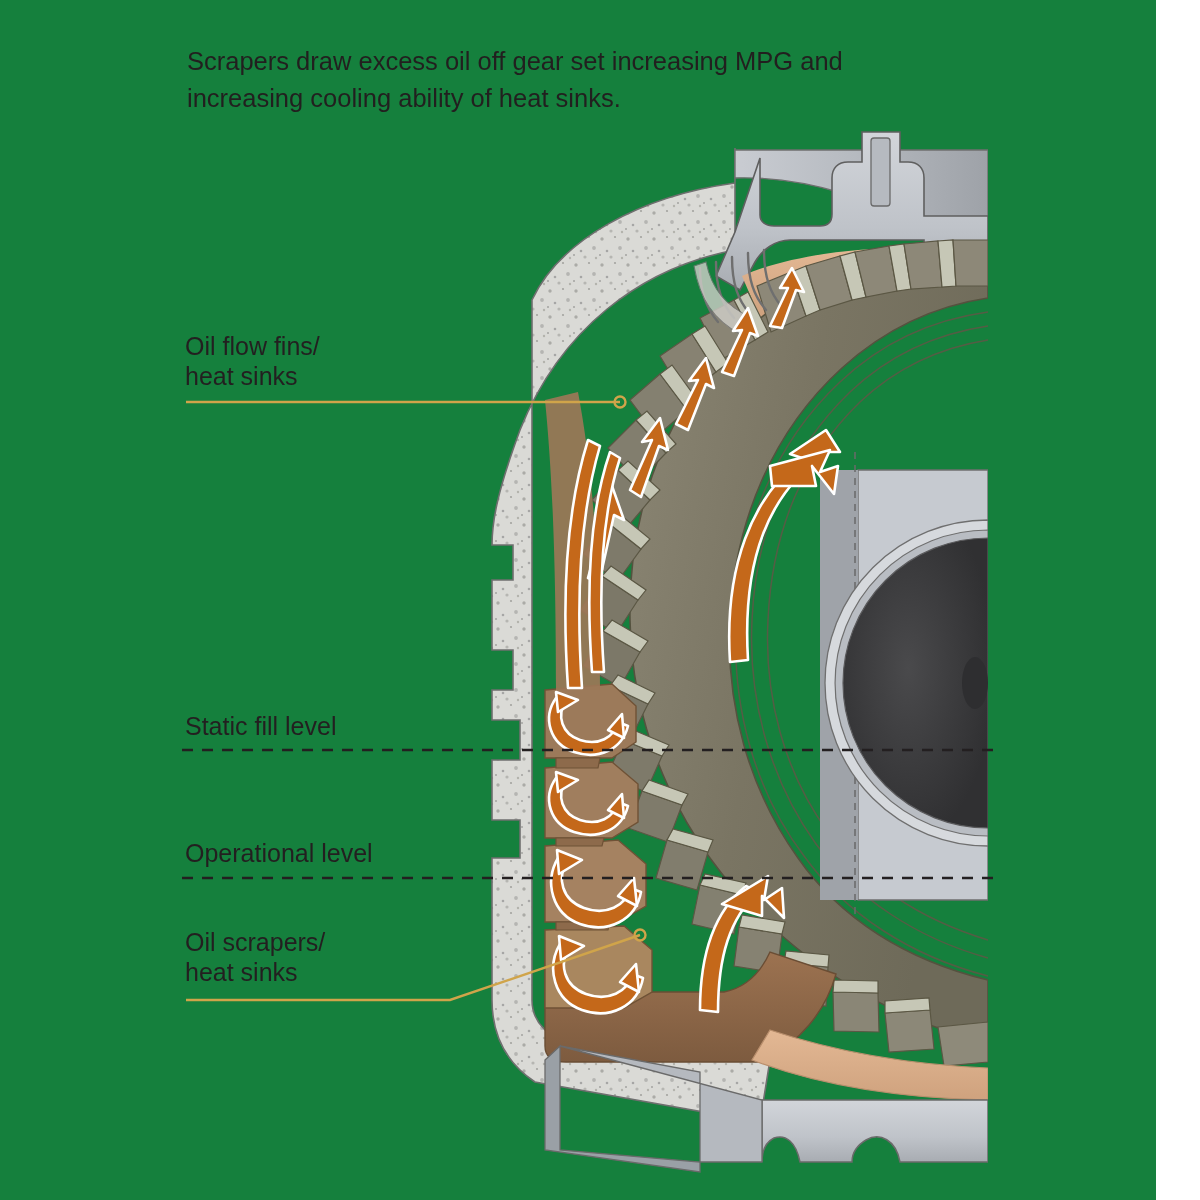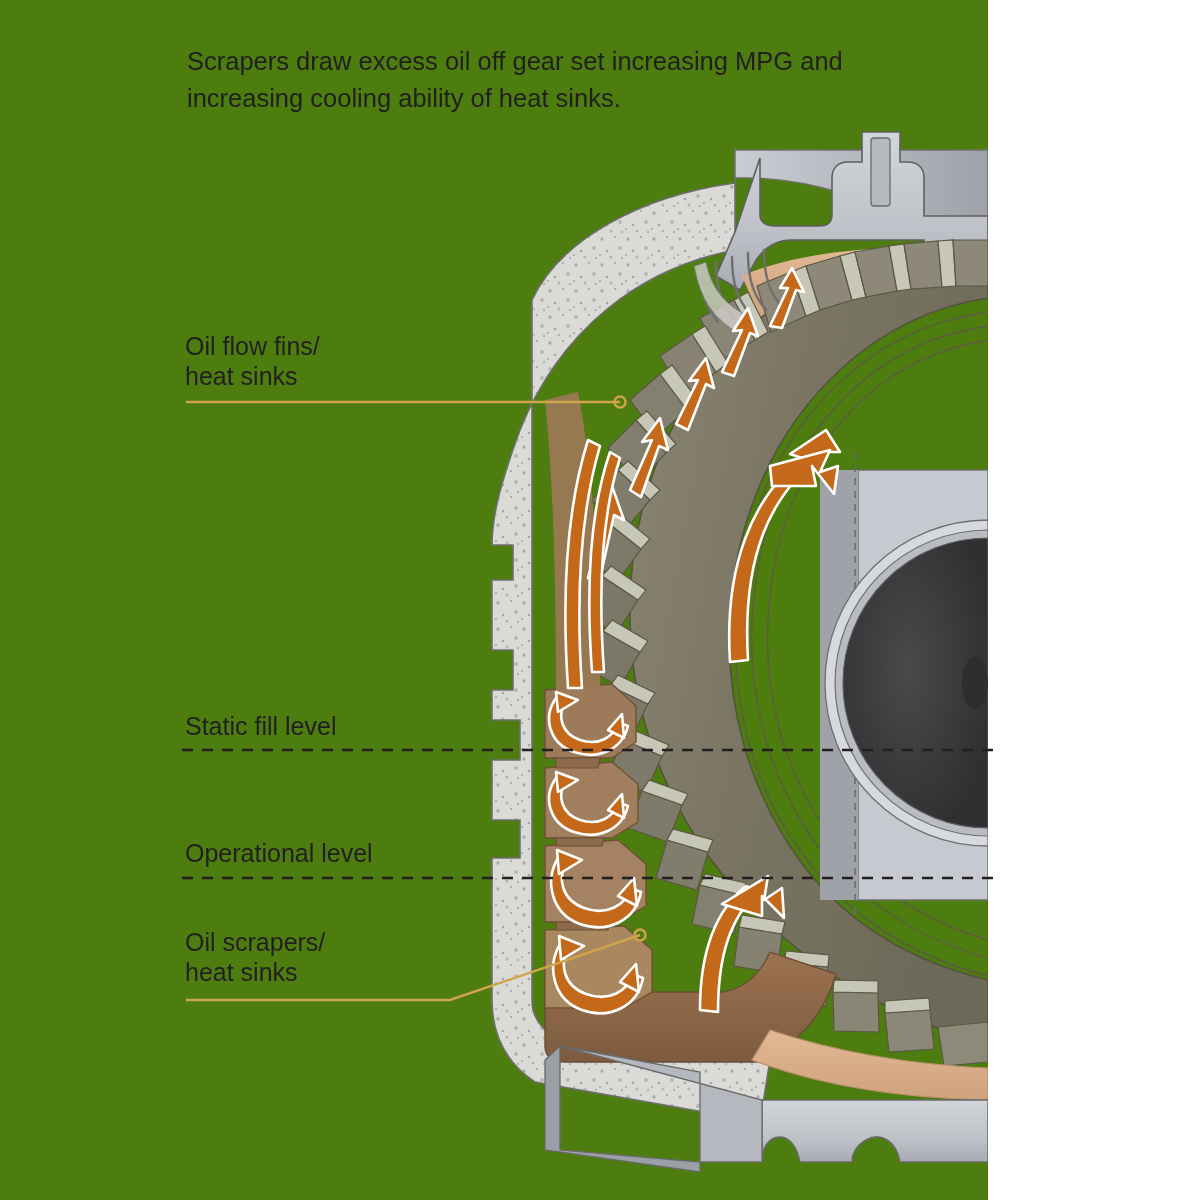--- a/index.html
+++ b/index.html
@@ -1,18 +1,18 @@
 <!DOCTYPE html>
 <html><head>
 <meta charset="utf-8">
 <style>
   html,body{margin:0;padding:0;background:#ffffff;}
   body{width:1200px;height:1200px;overflow:hidden;
        font-family:"Liberation Sans","DejaVu Sans",sans-serif;}
-  #stage{position:relative;width:988px;height:1200px;background:#4d7c0f;}
+  #stage{position:relative;width:1156px;height:1200px;background:#15803d;}
   svg{display:block;}
   .ttl{font-size:25.5px;fill:#221f1f;font-family:"Liberation Sans",sans-serif;}
   .lbl{font-size:25px;fill:#231f20;font-family:"Liberation Sans",sans-serif;}
 </style>
 </head>
 <body>
 
 <div id="stage">
 <svg width="1200" height="1200" viewBox="0 0 1200 1200">
 

